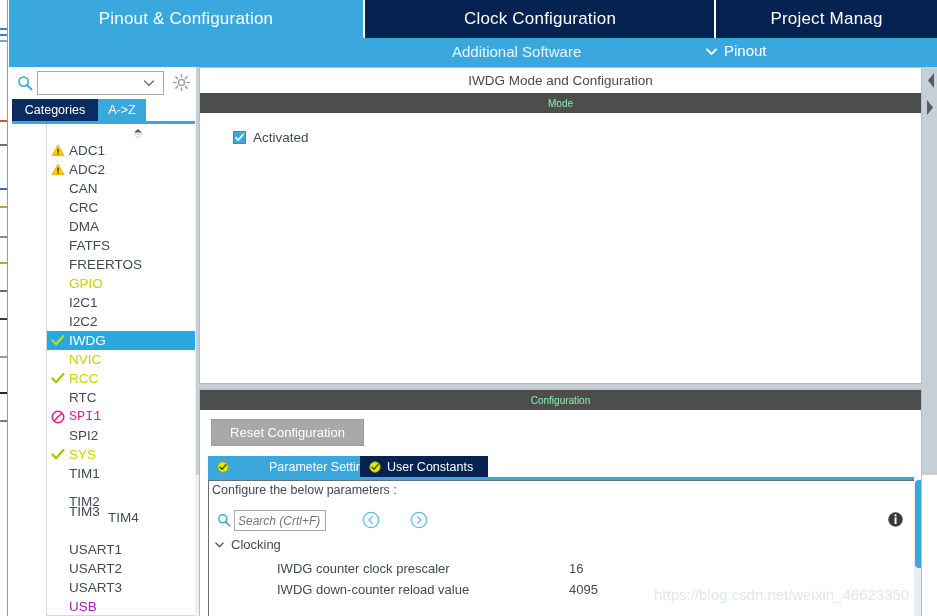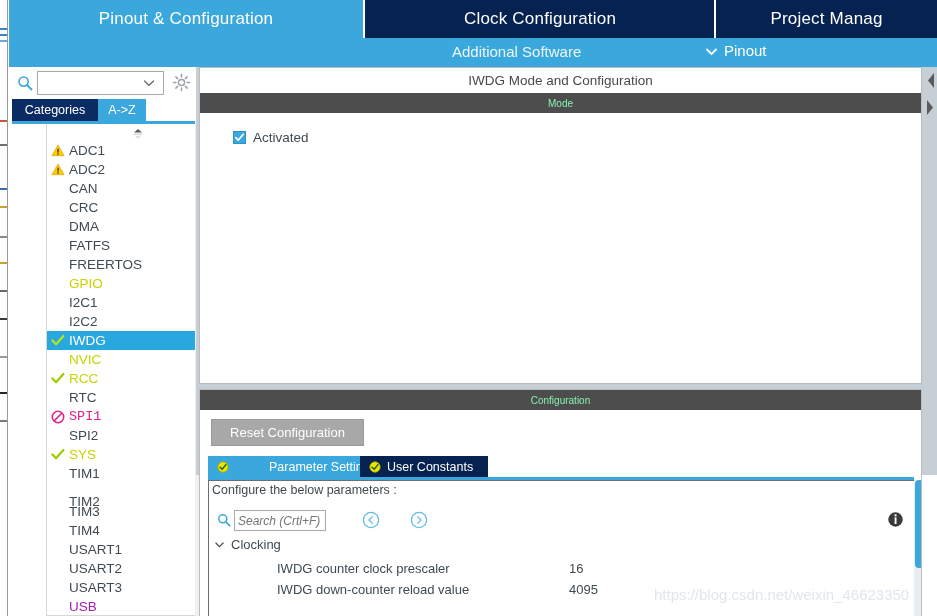--- a/index.html
+++ b/index.html
@@ -403,21 +403,21 @@
           <span class="mod-label" style="color: rgb(63, 74, 82);">TIM1</span>
         </div>
         <div class="mod-row" style="top: 368px;">
           <span class="mod-ico"></span>
           <span class="mod-label" style="color: rgb(63, 74, 82);">TIM2</span>
         </div>
         <div class="mod-row" style="top: 378px;">
           <span class="mod-ico"></span>
           <span class="mod-label" style="color: rgb(63, 74, 82);">TIM3</span>
         </div>
-        <div class="mod-row" style="top: 397px;">
+        <div class="mod-row" style="top: 384px; gap: 39px;">
           <span class="mod-ico"></span>
           <span class="mod-label" style="color: rgb(63, 74, 82);">TIM4</span>
         </div>
         <div class="mod-row" style="top: 416px;">
           <span class="mod-ico"></span>
           <span class="mod-label" style="color: rgb(63, 74, 82);">USART1</span>
         </div>
         <div class="mod-row" style="top: 435px;">
           <span class="mod-ico"></span>
           <span class="mod-label" style="color: rgb(63, 74, 82);">USART2</span>

